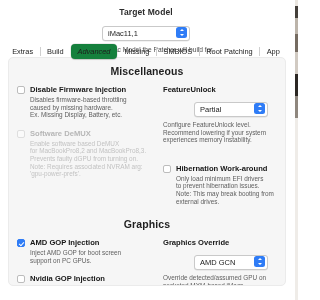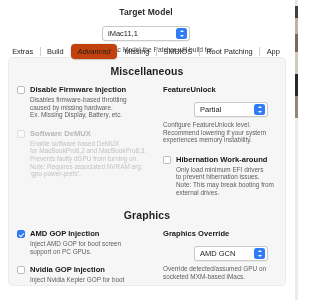--- a/index.html
+++ b/index.html
@@ -61,21 +61,20 @@
     font-size: 8.5px;
     font-weight: bold;
     color: #2b2b2b;
     letter-spacing: .1px;
     margin-bottom: 5px;
   }
 
   
   .popup {
     display: inline-flex;
-    align-items: center;
     justify-content: space-between;
     box-sizing: border-box;
     height: 15px;
     background: #ffffff;
     border: 1px solid #c9c9c9;
     border-radius: 3px;
     box-shadow: 0 0.5px 0.5px rgba(0,0,0,0.10);
     padding: 0 2px 0 5px;
     font-size: 7.5px;
     color: #1b1b1b;
@@ -145,21 +144,21 @@
   .tab + .tab::before {
     content: "";
     position: absolute;
     left: -0.5px;
     top: 3px;
     bottom: 3px;
     width: 1px;
     background: #cfcfcf;
   }
   .tab.selected {
-    background: #c2410c;
+    background: #15803d;
     box-shadow: 0 0 0 0.5px rgba(0,0,0,.12), 0 0.5px 1px rgba(0,0,0,.14);
     z-index: 2;
     font-style: italic;
   }
   .tab.selected::before,
   .tab.selected + .tab::before { background: transparent; }
 
   
   .card {
     position: absolute;
@@ -329,21 +328,21 @@
               <span class="stepper"></span>
             </div>
           </div>
           <div class="field-desc">
             <div>Configure FeatureUnlock level.</div>
             <div>Recommend lowering if your system</div>
             <div>experiences memory instability.</div>
           </div>
         </div>
 
-        <div class="check-row" style="margin-top:11px">
+        <div class="check-row" style="margin-top:20px">
           <div class="checkbox"></div>
           <div class="check-body">
             <div class="check-label">Hibernation Work-around</div>
             <div class="check-desc">
               <div>Only load minimum EFI drivers</div>
               <div>to prevent hibernation issues.</div>
               <div>Note: This may break booting from</div>
               <div>external drives.</div>
             </div>
           </div>

